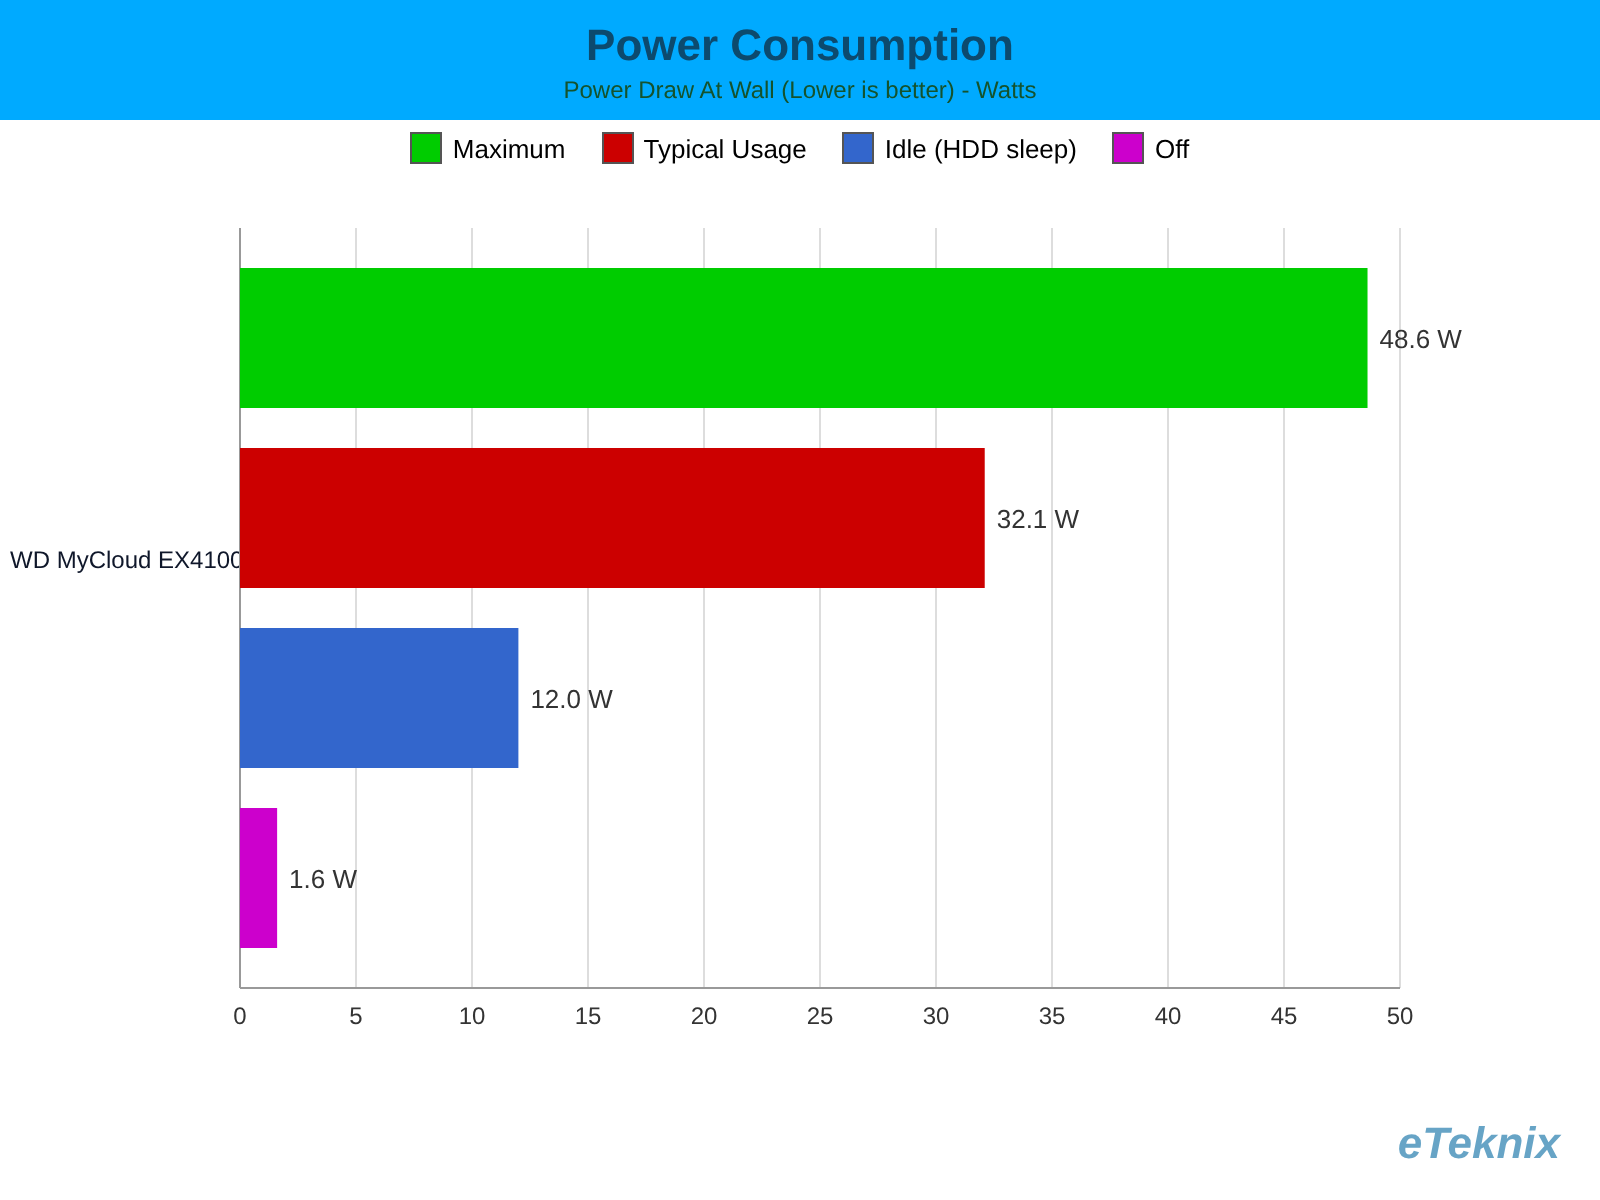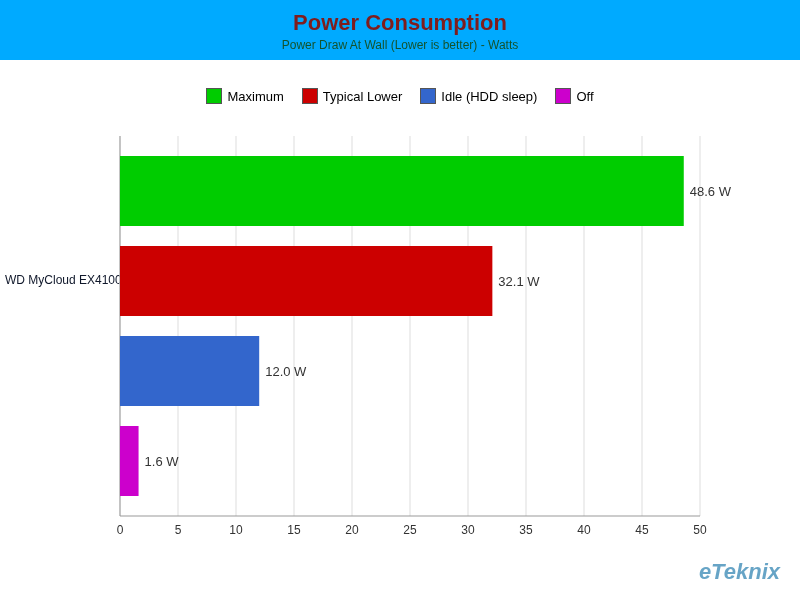--- a/index.html
+++ b/index.html
@@ -10,36 +10,36 @@
       font-family: Arial, sans-serif;
       overflow: hidden;
     }
 
     .header {
       background: #00aaff;
       padding: 10px 0 8px 0;
       text-align: center;
     }
     .header-title {
-      color: #7f1d1d;
+      color: #0c4a6e;
       font-size: 22px;
       font-weight: bold;
     }
     .header-subtitle {
       color: #14532d;
       font-size: 12px;
       margin-top: 2px;
     }
 
     .chart-container {
       width: 800px;
       height: 540px;
       background: #ffffff;
       position: relative;
-      padding: 28px 0 0 0;
+      padding: 6px 0 0 0;
     }
 
     
     .legend {
       display: flex;
       justify-content: center;
       align-items: center;
       gap: 18px;
       margin-bottom: 12px;
       font-size: 13px;
@@ -106,21 +106,21 @@
 
 <div class="chart-container">
 
   <div class="legend" id="legend-container">
   <div class="legend-item">
         <span class="legend-color" style="background:#00cc00;"></span>
         <span>Maximum</span>
       </div>
       <div class="legend-item">
         <span class="legend-color" style="background:#cc0000;"></span>
-        <span>Typical Lower</span>
+        <span>Typical Usage</span>
       </div>
       <div class="legend-item">
         <span class="legend-color" style="background:#3366cc;"></span>
         <span>Idle (HDD sleep)</span>
       </div>
       <div class="legend-item">
         <span class="legend-color" style="background:#cc00cc;"></span>
         <span>Off</span>
       </div>
     </div>

